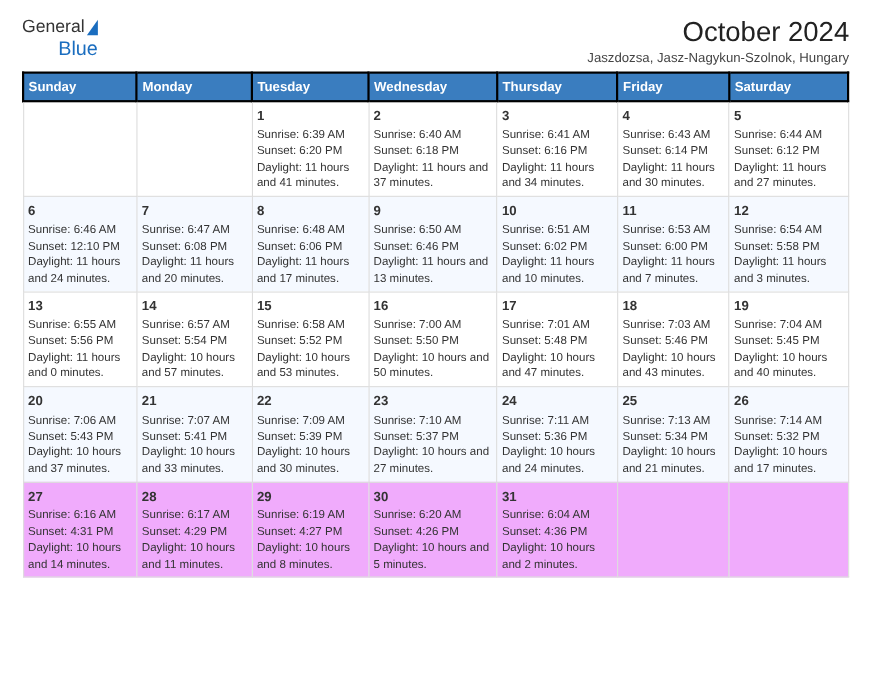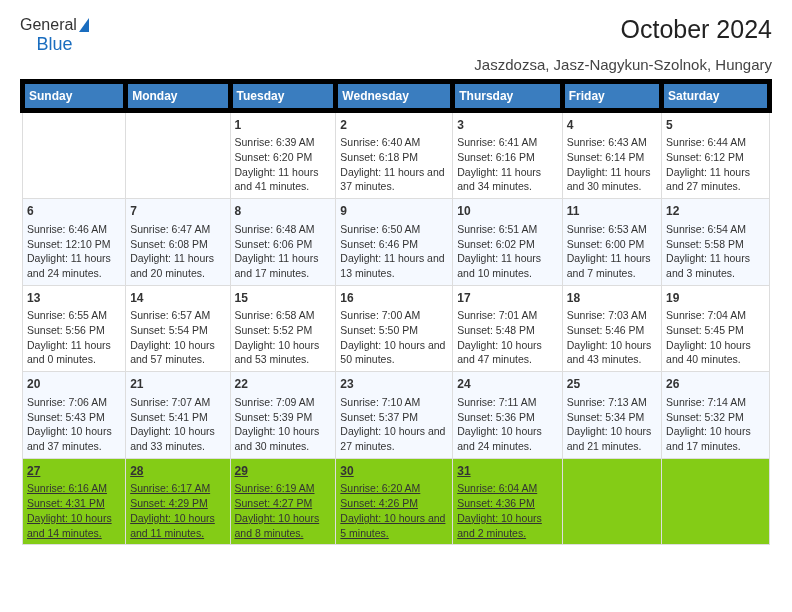--- a/index.html
+++ b/index.html
@@ -16,21 +16,21 @@
     }
     .header {
       display: flex;
       align-items: flex-start;
       justify-content: space-between;
       margin-bottom: 6px;
     }
     .logo {
       display: flex;
       flex-direction: column;
-      align-items: center;
+      align-items: flex-end;
     }
     .logo-general { color: #333; }
     .logo-blue { color: #1a6dbf; }
     .logo-arrow {
       width: 0; height: 0;
       border-left: 10px solid transparent;
       border-bottom: 14px solid #1a6dbf;
       margin-left: 2px;
       display: inline-block;
       vertical-align: middle;
@@ -42,39 +42,39 @@
     .title-block {
       text-align: right;
     }
     .month-title {
       font-size: 25px;
       font-weight: normal;
       color: #222;
       line-height: 1.1;
     }
     .location {
-      font-size: 15px;
+      font-size: 12px;
       color: #444;
-      margin-top: 12px;
+      margin-top: 1px;
     }
     table {
       width: 100%;
       border-collapse: collapse;
       font-size: 11px;
     }
     thead tr {
       background: #3a7dbf;
       color: #fff;
     }
     thead th {
       padding: 5px 4px;
       text-align: left;
       font-weight: bold;
       font-size: 12px;
-      border: 5px solid #000000;
+      border: 2px solid #000000;
     }
     tbody tr {
       border-bottom: 1px solid #ccc;
     }
     tbody td {
       padding: 4px 4px;
       vertical-align: top;
       border: 1px solid #ddd;
       min-height: 80px;
       height: 80px;
@@ -83,21 +83,21 @@
       line-height: 1.4;
     }
     .day-num {
       font-weight: bold;
       font-size: 12px;
       display: block;
       margin-bottom: 2px;
     }
     .even-row td { background: #f5f9ff; }
     .odd-row td { background: #ffffff; }
-    tbody tr:last-child td { background: #84cc16; text-decoration: underline; }
+    tbody tr:last-child td { background: #f0abfc; }
   </style>
 </head>
 <body>
 
 <div class="page">
   <div class="header">
     <div class="logo">
       <div class="logo-row">
         <span class="logo-general">General</span>
         <span class="logo-arrow"></span>

